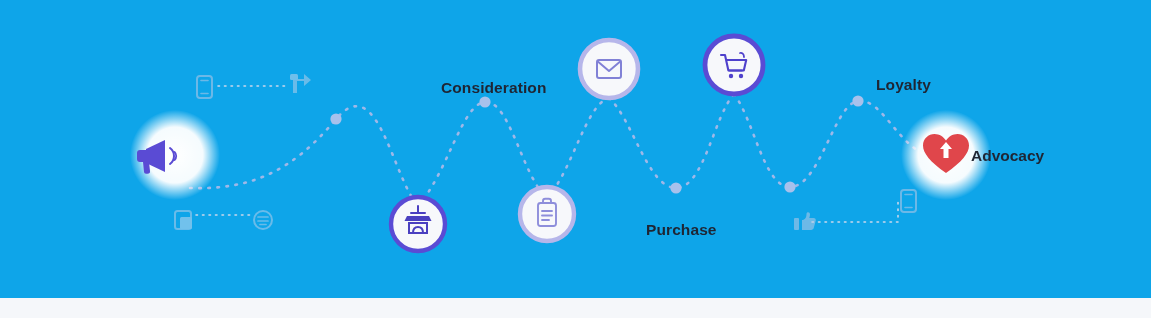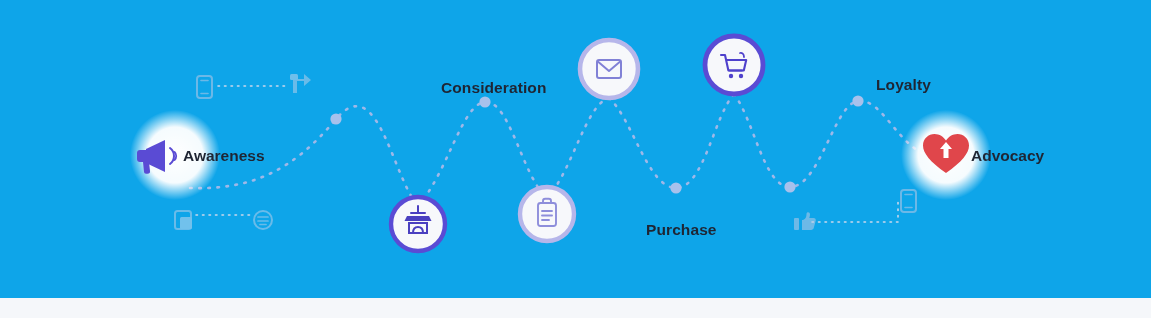--- a/index.html
+++ b/index.html
@@ -193,17 +193,16 @@
       </g>
     </g>
   </svg>
 
   <div class="stage-label" id="label-consideration">Consideration</div>
 
   <div class="stage-label" id="label-purchase">Purchase</div>
 
   <div class="stage-label" id="label-loyalty">Loyalty</div>
 
-  <div class="endcap-label" id="label-awareness">Awareness</div>
 
   <div class="endcap-label" id="label-advocacy">Advocacy</div>
 
 </div>
 
 </body></html>

